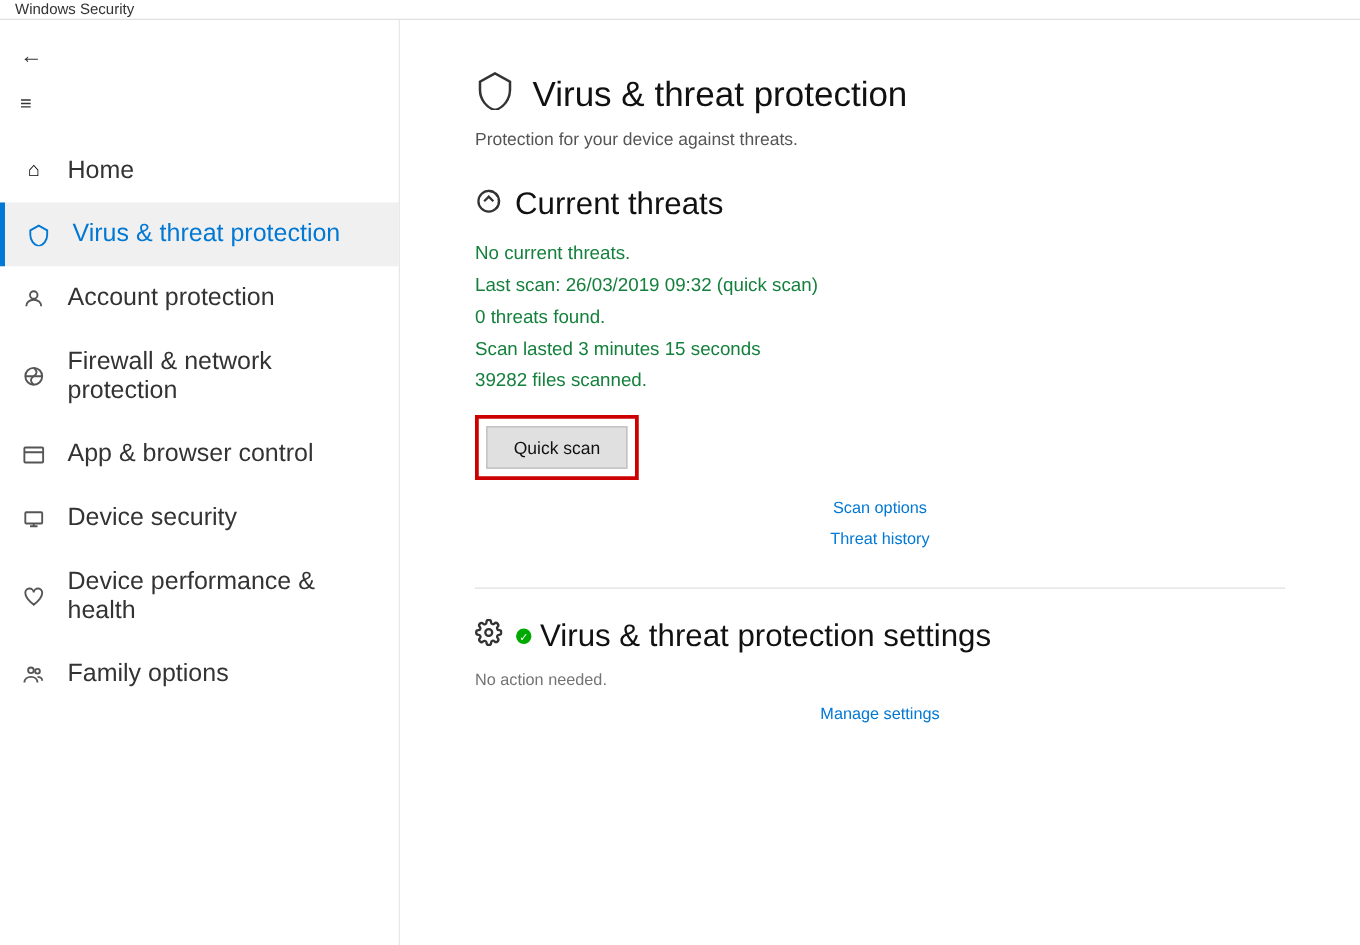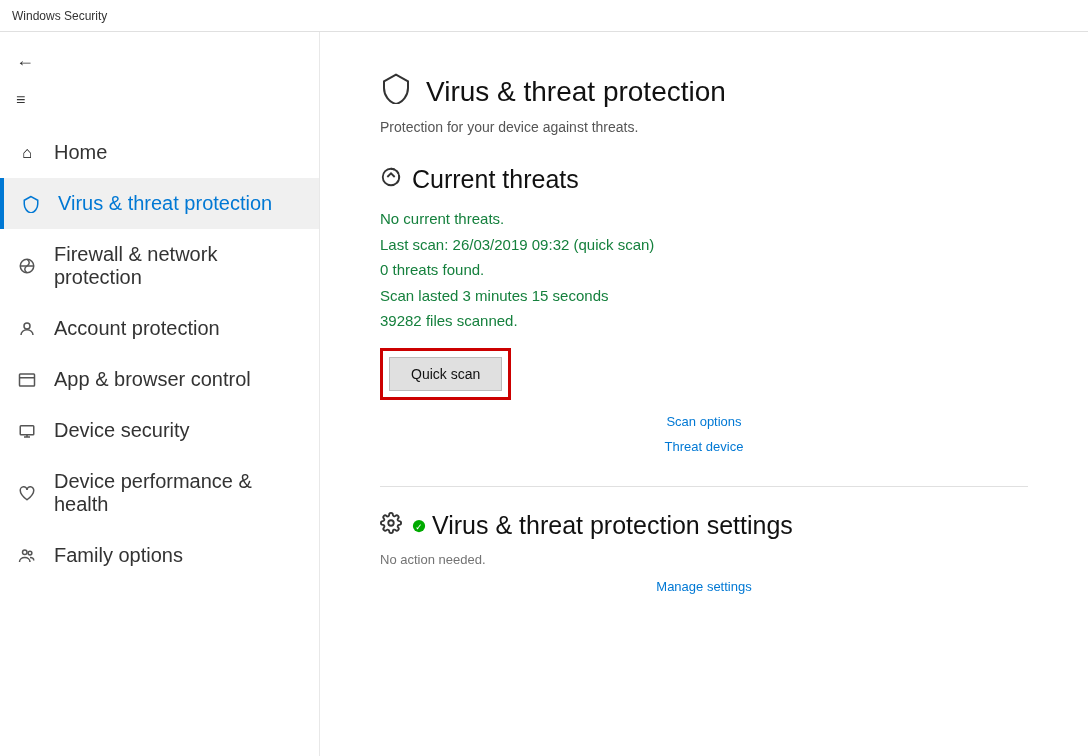--- a/index.html
+++ b/index.html
@@ -10,23 +10,22 @@
       font-size: 14px;
       width: 1088px;
       height: 756px;
       overflow: hidden;
       display: flex;
       flex-direction: column;
     }
 
     
     .title-bar {
-      height: 32px;
-      display: flex;
-      align-items: center;
+      height: 16px;
+      display: flex;
       padding: 0 12px;
       background: #fff;
       border-bottom: 1px solid #e0e0e0;
     }
     .title-bar-text {
       font-size: 12px;
       color: #333;
     }
 
     
@@ -242,36 +241,36 @@
           <svg width="18" height="18" viewBox="0 0 24 24" fill="none" stroke="#0078d4" stroke-width="2">
             <path d="M12 2L3 7v5c0 5.5 3.8 10.7 9 12 5.2-1.3 9-6.5 9-12V7L12 2z"></path>
           </svg>
         </span>
         <span class="nav-label">Virus &amp; threat protection</span>
       </div>
 
       <div class="nav-item">
         <span class="nav-icon">
           <svg width="18" height="18" viewBox="0 0 24 24" fill="none" stroke="#555" stroke-width="2">
+            <circle cx="12" cy="8" r="4"></circle>
+            <path d="M4 20c0-4 3.6-7 8-7s8 3 8 7"></path>
+          </svg>
+        </span>
+        <span class="nav-label">Account protection</span>
+      </div>
+
+      <div class="nav-item">
+        <span class="nav-icon">
+          <svg width="18" height="18" viewBox="0 0 24 24" fill="none" stroke="#555" stroke-width="2">
             <circle cx="12" cy="12" r="9"></circle>
             <path d="M12 3 Q18 8 12 12 Q6 16 12 21"></path>
             <path d="M3 12h18"></path>
           </svg>
         </span>
         <span class="nav-label">Firewall &amp; network protection</span>
-      </div>
-
-      <div class="nav-item">
-        <span class="nav-icon">
-          <svg width="18" height="18" viewBox="0 0 24 24" fill="none" stroke="#555" stroke-width="2">
-            <circle cx="12" cy="8" r="4"></circle>
-            <path d="M4 20c0-4 3.6-7 8-7s8 3 8 7"></path>
-          </svg>
-        </span>
-        <span class="nav-label">Account protection</span>
       </div>
 
       <div class="nav-item">
         <span class="nav-icon">
           <svg width="18" height="18" viewBox="0 0 24 24" fill="none" stroke="#555" stroke-width="2">
             <rect x="2" y="4" width="20" height="16" rx="1"></rect>
             <line x1="2" y1="9" x2="22" y2="9"></line>
           </svg>
         </span>
         <span class="nav-label">App &amp; browser control</span>
@@ -342,21 +341,21 @@
         <div>0 threats found.</div>
         <div>Scan lasted 3 minutes 15 seconds</div>
         <div>39282 files scanned.</div>
       </div>
 
       <div class="quick-scan-wrapper">
         <button class="quick-scan-btn">Quick scan</button>
       </div>
 
       <a class="link">Scan options</a>
-      <a class="link">Threat device</a>
+      <a class="link">Threat history</a>
     </div>
 
     <div class="divider"></div>
 
     <div class="section">
       <div class="section-header">
         <span class="section-icon">
           <svg width="22" height="22" viewBox="0 0 24 24" fill="none" stroke="#333" stroke-width="2">
             <circle cx="12" cy="12" r="3"></circle>
             <path d="M19.4 15a1.65 1.65 0 0 0 .33 1.82l.06.06a2 2 0 0 1-2.83 2.83l-.06-.06a1.65 1.65 0 0 0-1.82-.33 1.65 1.65 0 0 0-1 1.51V21a2 2 0 0 1-4 0v-.09A1.65 1.65 0 0 0 9 19.4a1.65 1.65 0 0 0-1.82.33l-.06.06a2 2 0 0 1-2.83-2.83l.06-.06A1.65 1.65 0 0 0 4.68 15a1.65 1.65 0 0 0-1.51-1H3a2 2 0 0 1 0-4h.09A1.65 1.65 0 0 0 4.6 9a1.65 1.65 0 0 0-.33-1.82l-.06-.06a2 2 0 0 1 2.83-2.83l.06.06A1.65 1.65 0 0 0 9 4.68a1.65 1.65 0 0 0 1-1.51V3a2 2 0 0 1 4 0v.09a1.65 1.65 0 0 0 1 1.51 1.65 1.65 0 0 0 1.82-.33l.06-.06a2 2 0 0 1 2.83 2.83l-.06.06A1.65 1.65 0 0 0 19.4 9a1.65 1.65 0 0 0 1.51 1H21a2 2 0 0 1 0 4h-.09a1.65 1.65 0 0 0-1.51 1z"></path>

